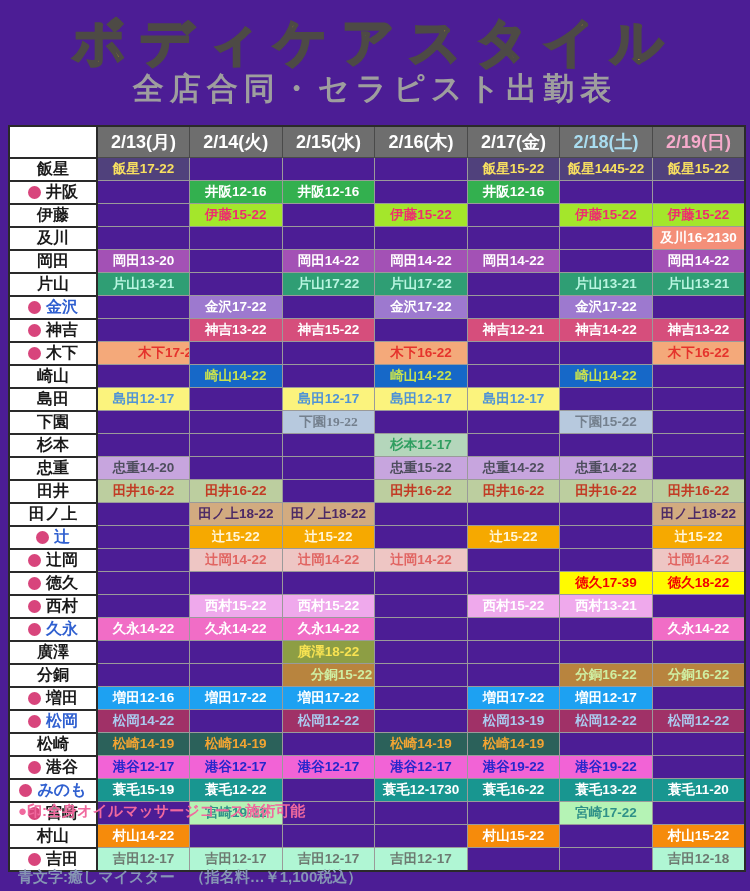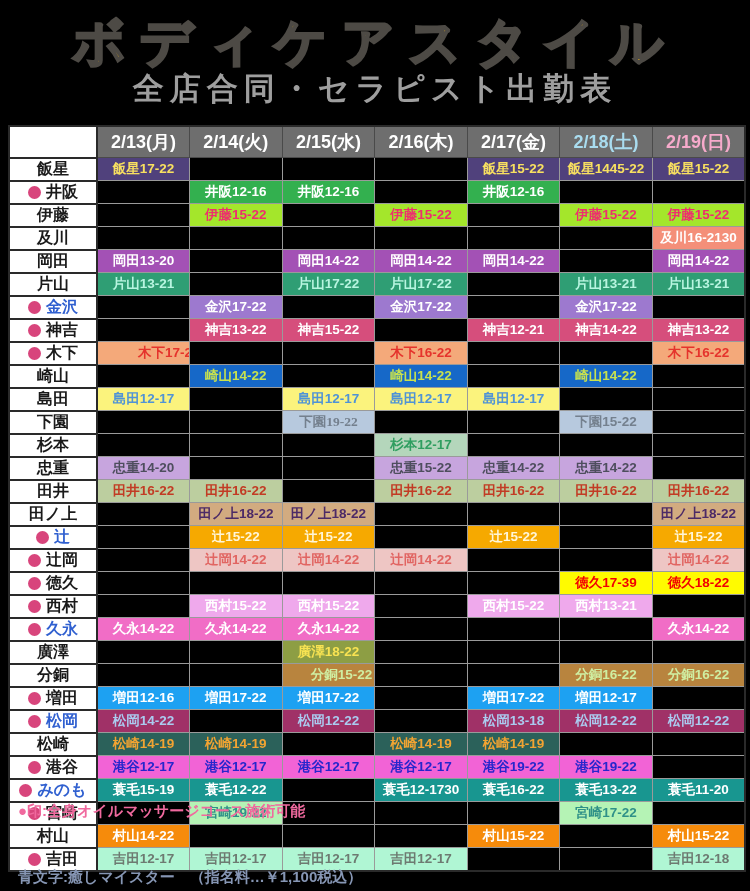--- a/index.html
+++ b/index.html
@@ -1,16 +1,16 @@
 <!DOCTYPE html>
 <html><head>
 <meta charset="utf-8">
 <style>
   html,body{margin:0;padding:0;background:#ffffff;}
-  .page{position:relative;width:750px;height:891px;background:#000000;overflow:hidden;
+  .page{position:relative;width:750px;height:891px;background:#4c1d95;overflow:hidden;
         font-family:"Liberation Sans",sans-serif;}
   .title{position:absolute;top:8px;left:0;width:100%;text-align:center;
          font-size:52px;font-weight:bold;letter-spacing:14px;
          color:#f7b918;-webkit-text-stroke:2.5px #4d4a45;white-space:nowrap;}
   .subtitle{position:absolute;top:68px;left:0;width:100%;text-align:center;
             font-size:31px;font-weight:bold;letter-spacing:6px;color:#9e9e9e;white-space:nowrap;}
   table.sched{position:absolute;left:8px;top:125px;width:738px;border-collapse:collapse;
               table-layout:fixed;border:2px solid #2a2a2a;}
   table.sched th.corner{background:#ffffff;border:2px solid #2a2a2a;}
   table.sched th.date{background:#6e6e6e;color:#ffffff;font-size:18px;font-weight:bold;
@@ -357,21 +357,21 @@
         </tr>
         <tr>
           <td class="name"><span class="namewrap">
               <span class="dot" style="background: rgb(216, 69, 124);"></span>
               <span style="color: rgb(48, 96, 208);">松岡</span>
             </span></td>
           <td class="cell" style="background: rgb(160, 49, 103); color: rgb(171, 203, 240);">松岡14-22</td>
           <td class="cell"></td>
           <td class="cell" style="background: rgb(160, 49, 103); color: rgb(171, 203, 240);">松岡12-22</td>
           <td class="cell"></td>
-          <td class="cell" style="background: rgb(160, 49, 103); color: rgb(171, 203, 240);">松岡13-18</td>
+          <td class="cell" style="background: rgb(160, 49, 103); color: rgb(171, 203, 240);">松岡13-19</td>
           <td class="cell" style="background: rgb(160, 49, 103); color: rgb(171, 203, 240);">松岡12-22</td>
           <td class="cell" style="background: rgb(160, 49, 103); color: rgb(171, 203, 240);">松岡12-22</td>
         </tr>
         <tr>
           <td class="name"><span class="namewrap">
               <span>松崎</span>
             </span></td>
           <td class="cell" style="background: rgb(43, 97, 90); color: rgb(242, 164, 50);">松崎14-19</td>
           <td class="cell" style="background: rgb(43, 97, 90); color: rgb(242, 164, 50);">松崎14-19</td>
           <td class="cell"></td>

